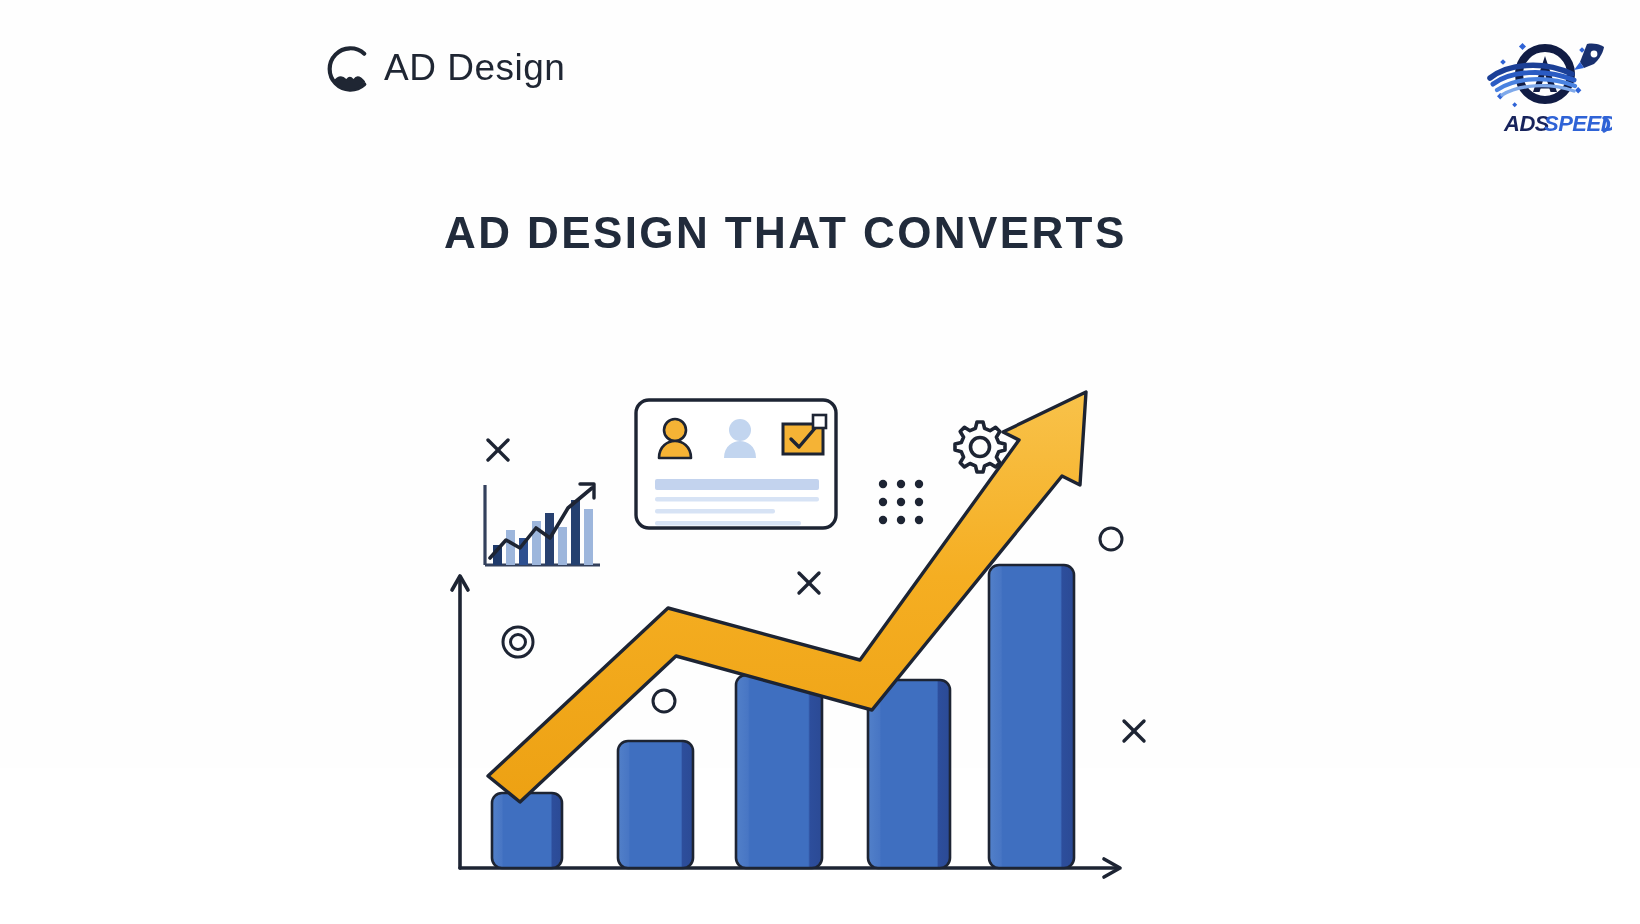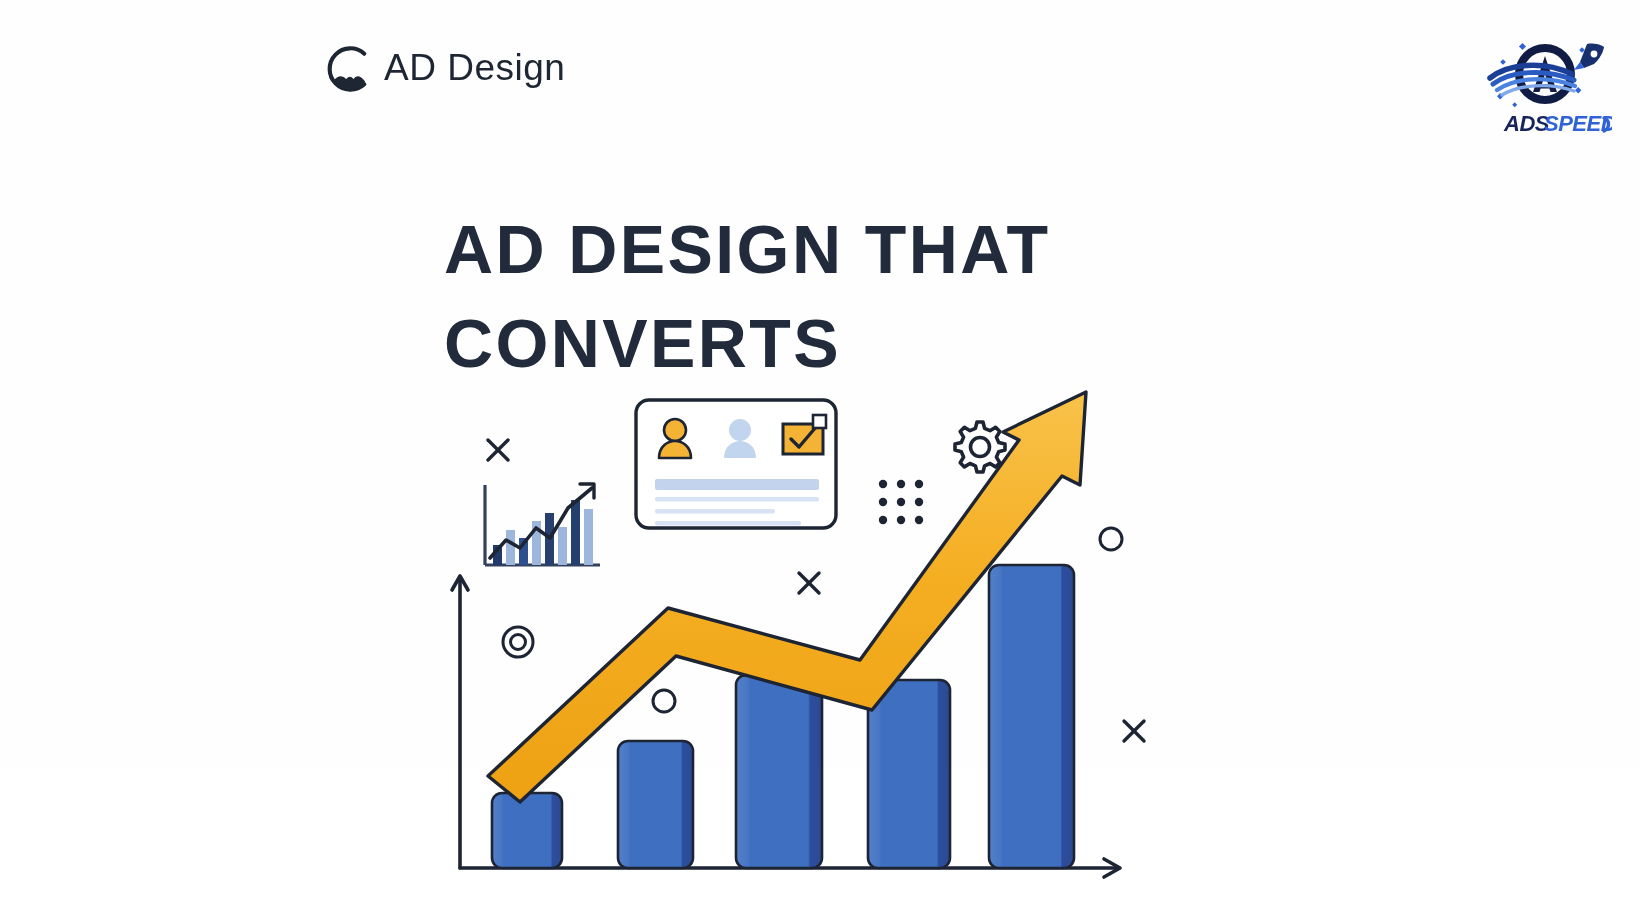--- a/index.html
+++ b/index.html
@@ -37,21 +37,21 @@
     right: 28px; top: 30px;
     width: 128px; height: 110px;
   }
   #brand-right svg { display:block; width:128px; height:110px; }
 
   
   #headline {
     position: absolute;
     left: 444px; top: 172px;
     width: 700px;
-    font-size: 68px;
+    font-size: 44px;
     font-weight: 700;
     color: #212b3b;
     letter-spacing: 2.4px;
     line-height: 1.38;
     text-transform: uppercase;
     margin-top: 31px;
   }
 
   
   #illustration {

